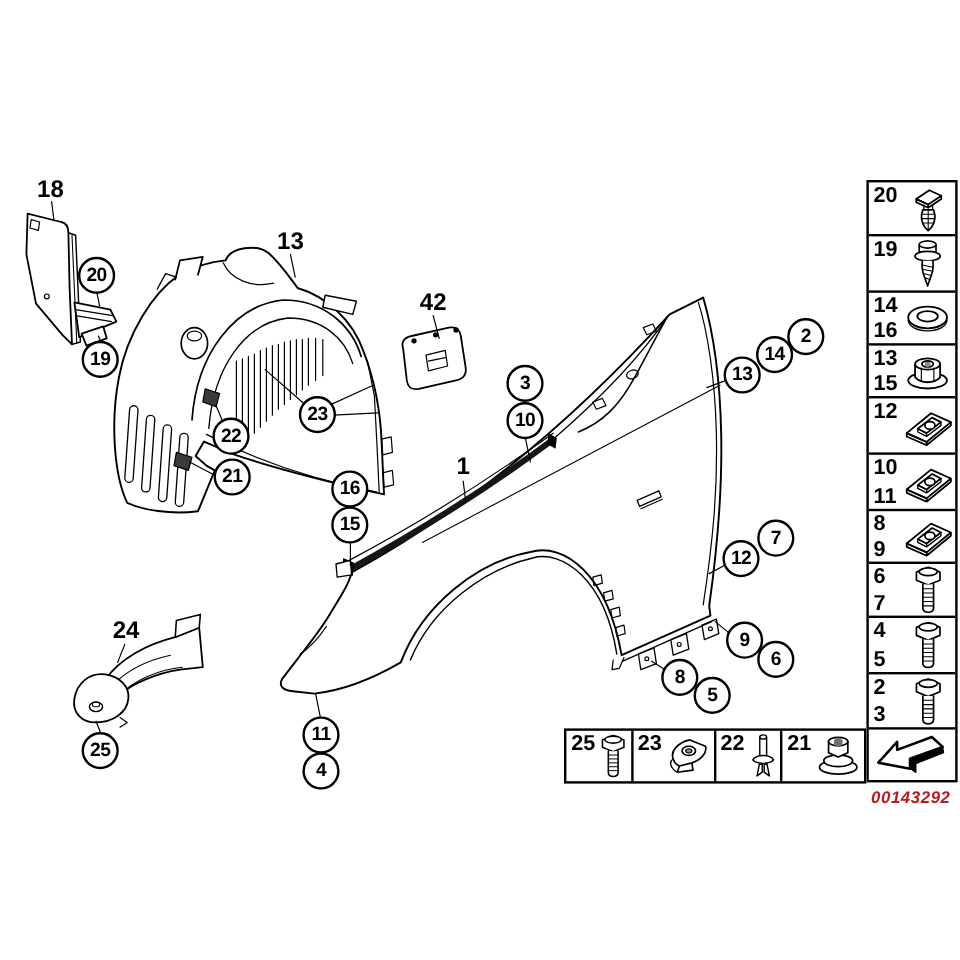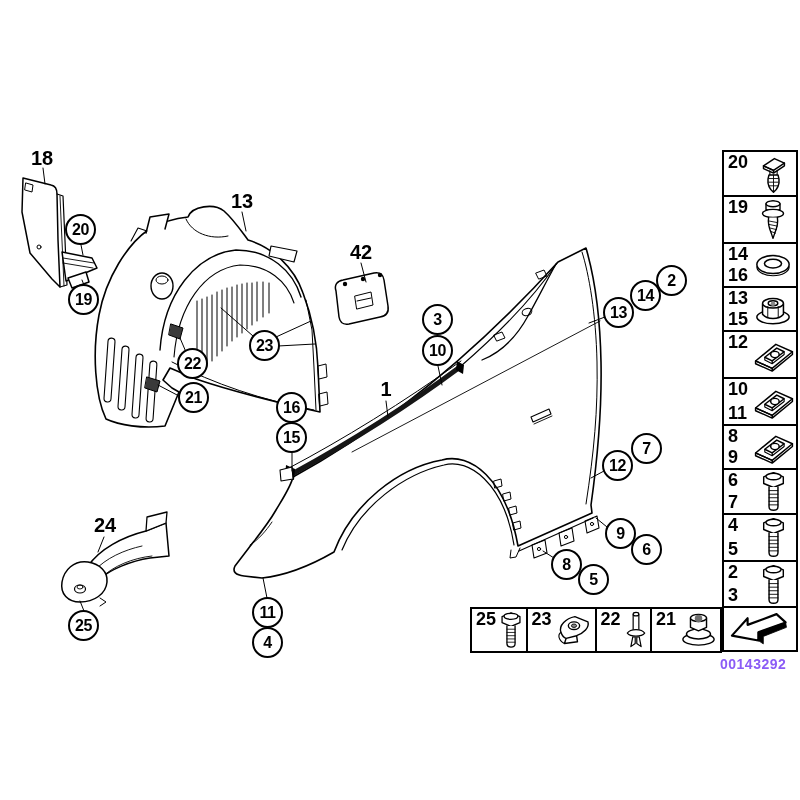--- a/index.html
+++ b/index.html
@@ -27,22 +27,22 @@
   .icon-wrap{flex:1;display:flex;align-items:center;justify-content:center;}
   .arrow-cell{display:flex;align-items:center;justify-content:center;padding:2px;}
   
   .bottom-strip{position:absolute;left:470px;top:607px;width:252px;height:46px;
            border:2px solid #000;box-sizing:border-box;background:#fff;z-index:6;
            display:flex;}
   .bcell{flex:1;border-right:2px solid #000;box-sizing:border-box;display:flex;
          padding:2px 1px 2px 4px;align-items:stretch;}
   .bcell:last-child{border-right:none;}
   .bnum{font-size:18px;font-weight:bold;line-height:17px;min-width:22px;}
-  .part-number{position:absolute;left:720px;top:656px;width:78px;
-         font-size:14px;font-weight:bold;color:#8b5cf6;letter-spacing:0.5px;z-index:6;}
+  .part-number{position:absolute;left:720px;top:656px;width:78px;text-align:center;
+         font-size:14px;font-weight:bold;color:#b91c1c;letter-spacing:0.5px;z-index:6;font-style:italic;}
 </style>
 </head>
 <body>
 
 <div class="stage">
 
   <svg width="0" height="0" style="position:absolute" aria-hidden="true">
     <defs>
       <g id="sym-expanding-rivet" stroke="#000" fill="#fff" stroke-width="1.6" stroke-linejoin="round" stroke-linecap="round">
         <path d="M7,13 L19,5 L30,10 L18,18 Z"></path>

